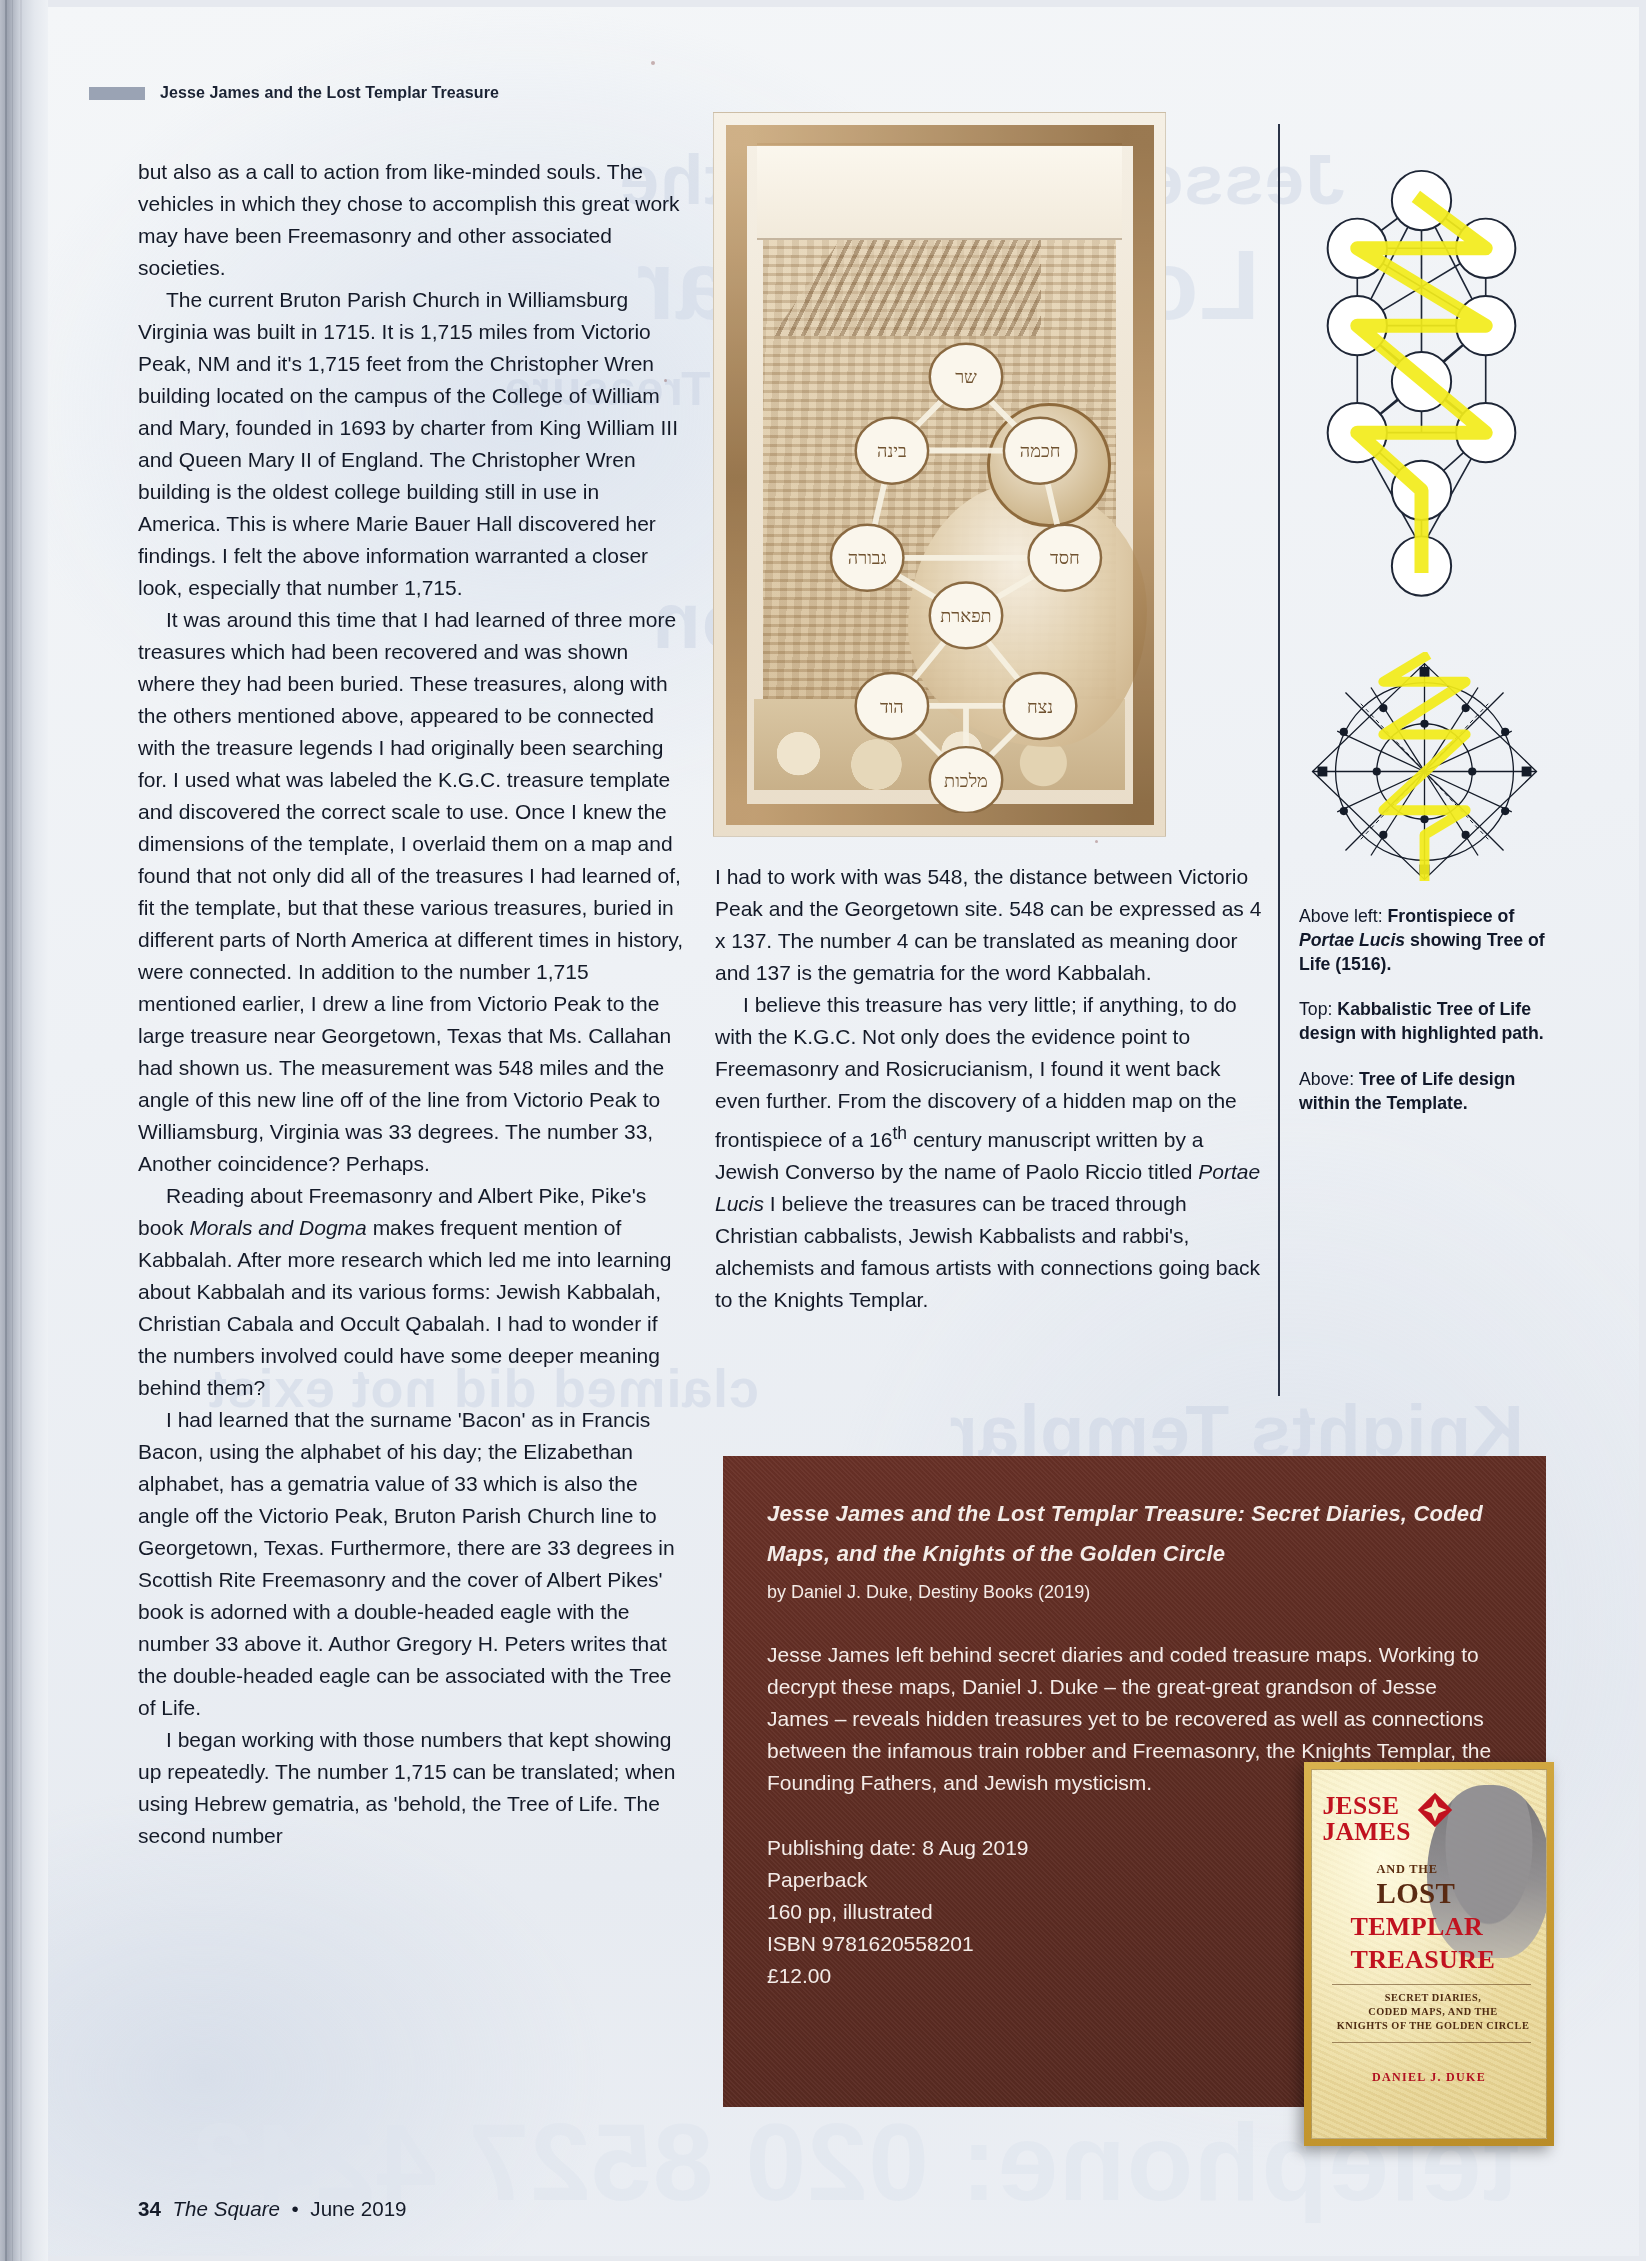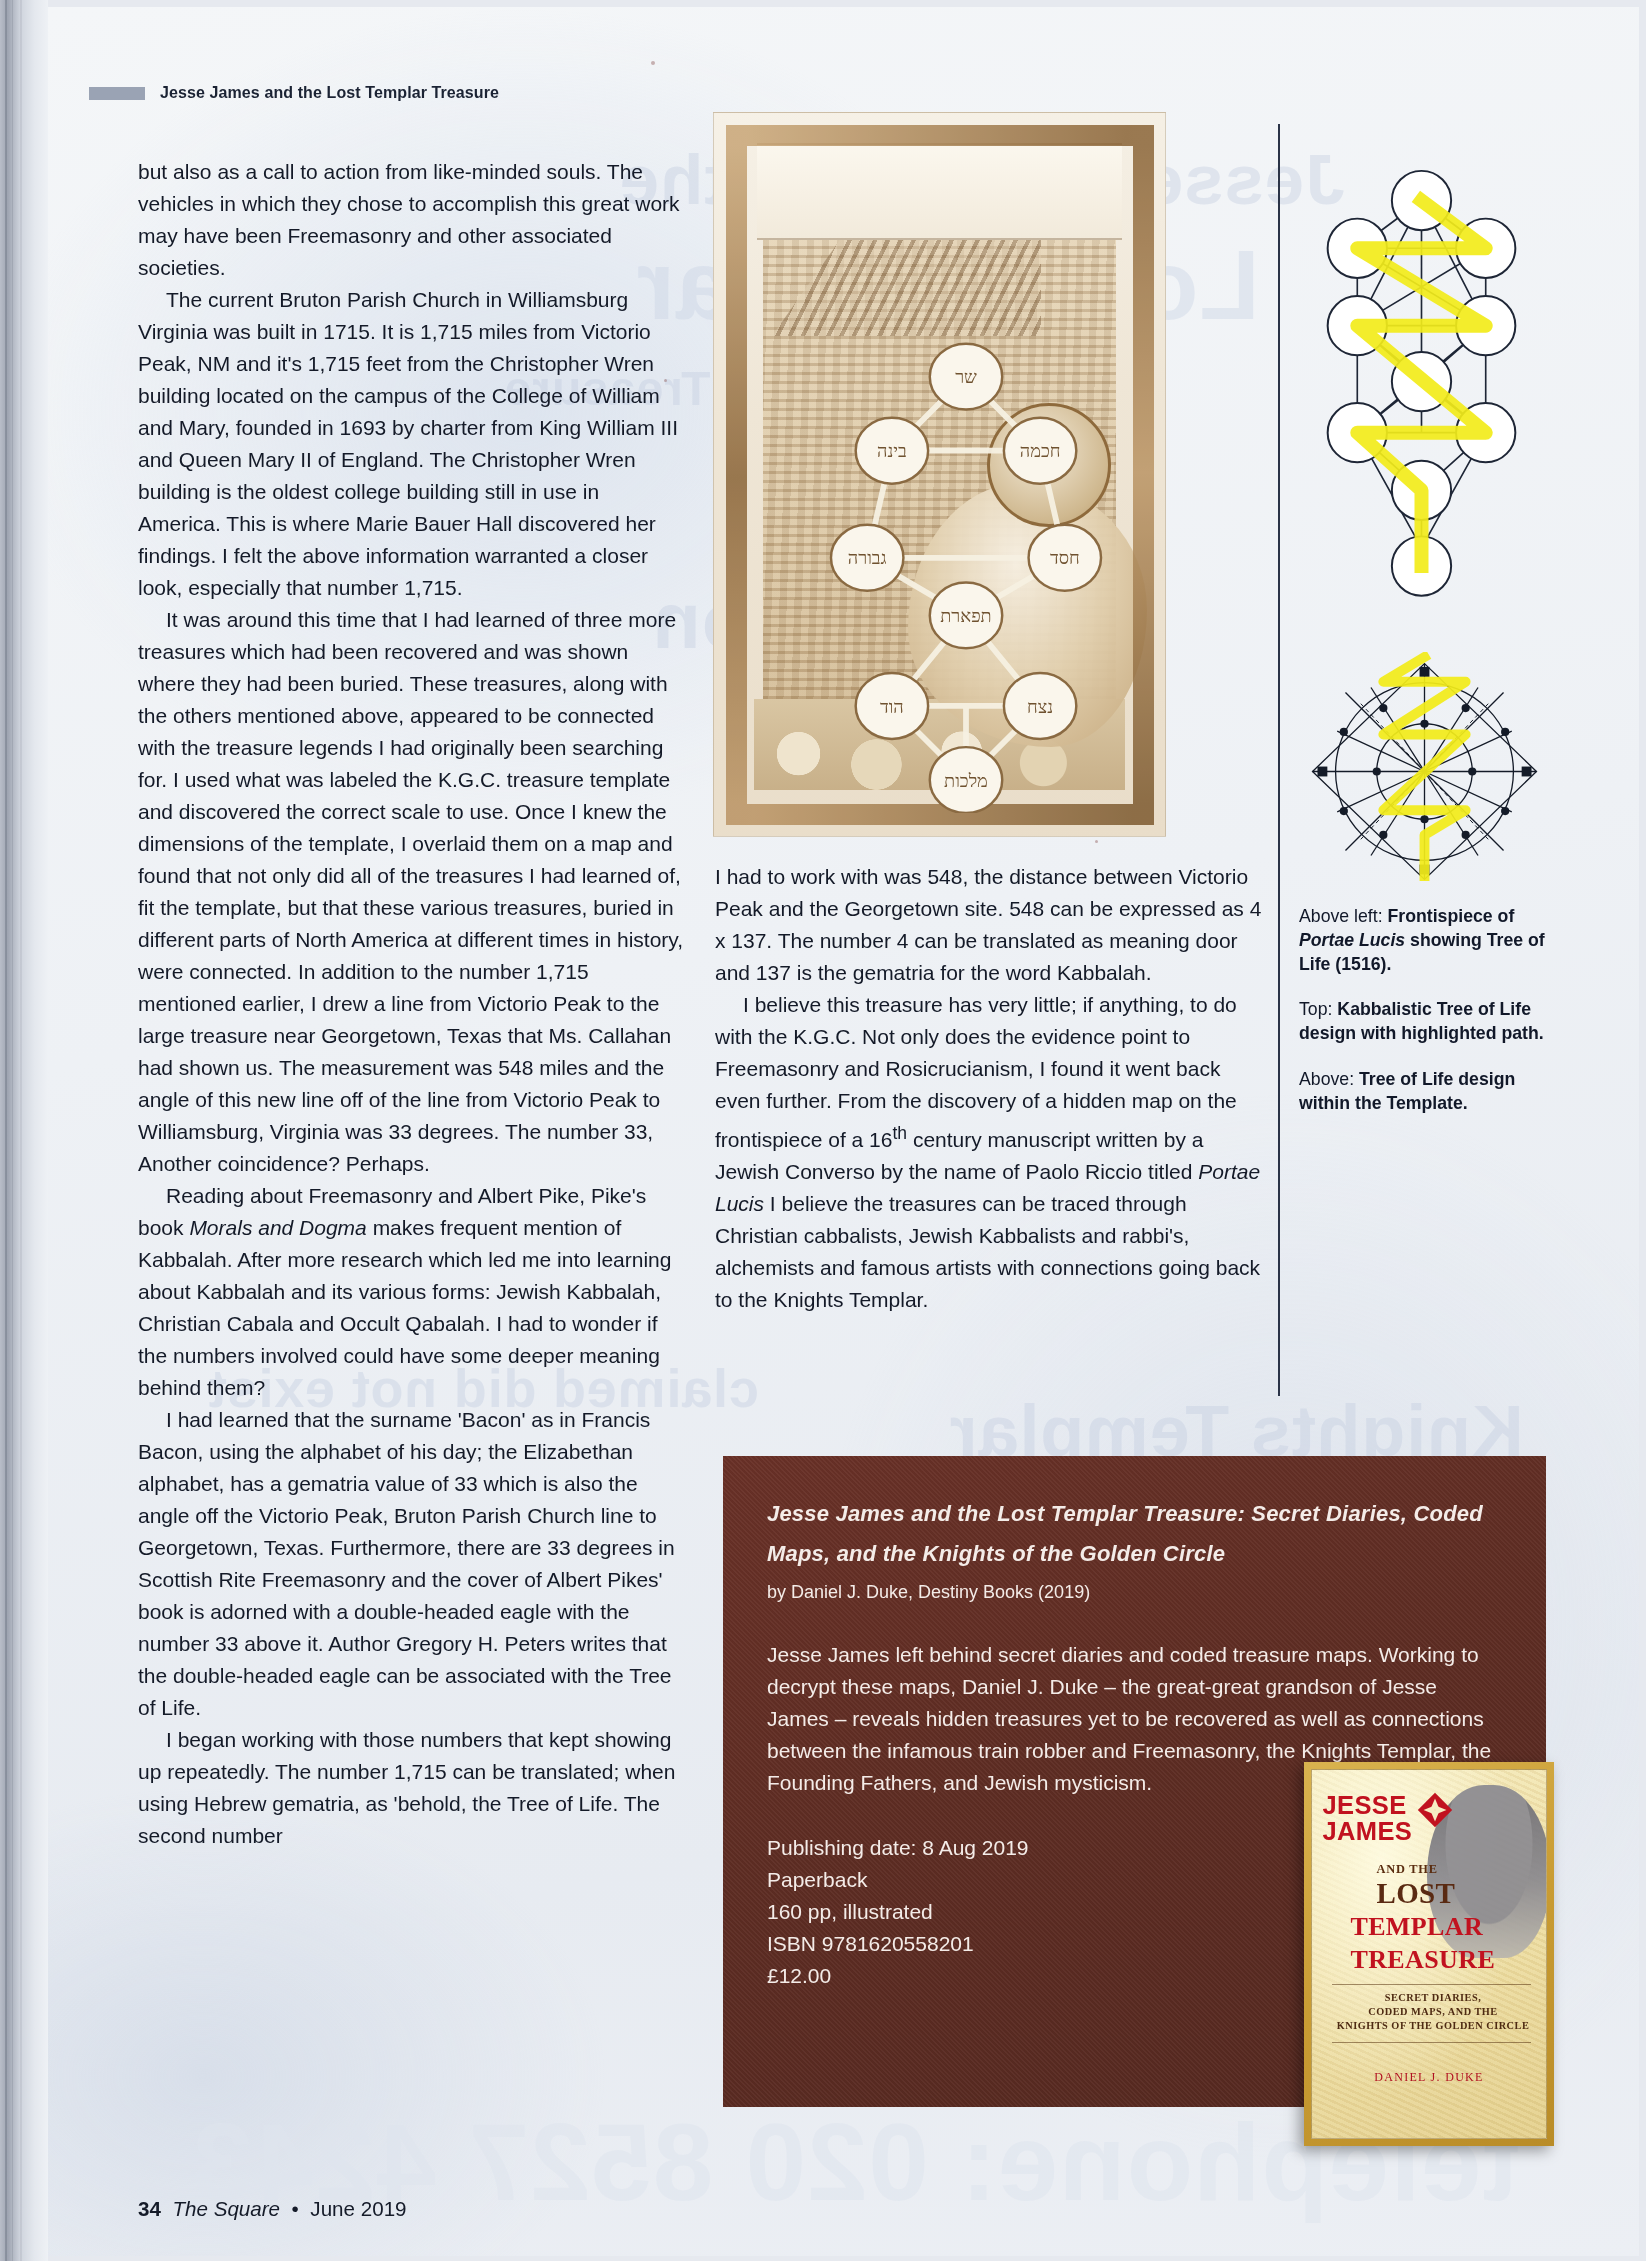--- a/index.html
+++ b/index.html
@@ -208,21 +208,21 @@
     position: absolute; right: -5px; top: 15px; width: 124px; height: 173px;
     background:
       radial-gradient(ellipse at 50% 34%, #8c8b91 0 43px, rgba(0,0,0,0) 44px),
       linear-gradient(180deg, #6e6d73 0%, #8b8a90 55%, #bab6ae 100%);
     border-radius: 46% 46% 38% 38% / 52% 52% 48% 48%;
     opacity: .93;
   }
   .cover .jj {
     position: absolute; left: 10px; top: 23px; width: 148px;
     font-size: 25.5px; font-weight: 700; line-height: 25.5px; color: #c1121f;
-    letter-spacing: 0.4px; font-family: Liberation Sans, sans-serif;
+    letter-spacing: 0.4px; font-family: Liberation Serif, serif;
   }
   .cover .andthe {
     position: absolute; left: 64px; top: 92px;
     font-size: 12.4px; font-weight: 700; color: #5a2d10; letter-spacing: 0.8px;
     font-family: "Liberation Serif", serif;
   }
   .cover .lost {
     position: absolute; left: 64px; top: 107px;
     font-size: 29px; font-weight: 700; color: #5a2a12; letter-spacing: 0.4px;
     font-family: "Liberation Serif", serif;
@@ -243,21 +243,21 @@
     letter-spacing: 0.5px; text-align: center;
     font-family: "Liberation Serif", serif;
   }
   .cover .rule-a, .cover .rule-b {
     position: absolute; left: 20px; right: 15px; height: 0.8px; background: rgba(90,55,20,.55);
   }
   .cover .rule-a { top: 214px; }
   .cover .rule-b { top: 272px; }
   .cover .author {
     position: absolute; left: 0; right: 0; top: 300px; text-align: center;
-    font-size: 12px; font-weight: 400; color: #b01020; letter-spacing: 1.3px;
+    font-size: 12px; font-weight: 700; color: #b01020; letter-spacing: 1.3px;
     font-family: "Liberation Serif", serif;
   }
   .cover .rosette {
     position: absolute; left: 105px; top: 21.4px; width: 36px; height: 36px;
   }
 
   
   .footer {
     position: absolute; left: 138px; bottom: 40px;
     font-size: 20.6px; color: #151b29;

